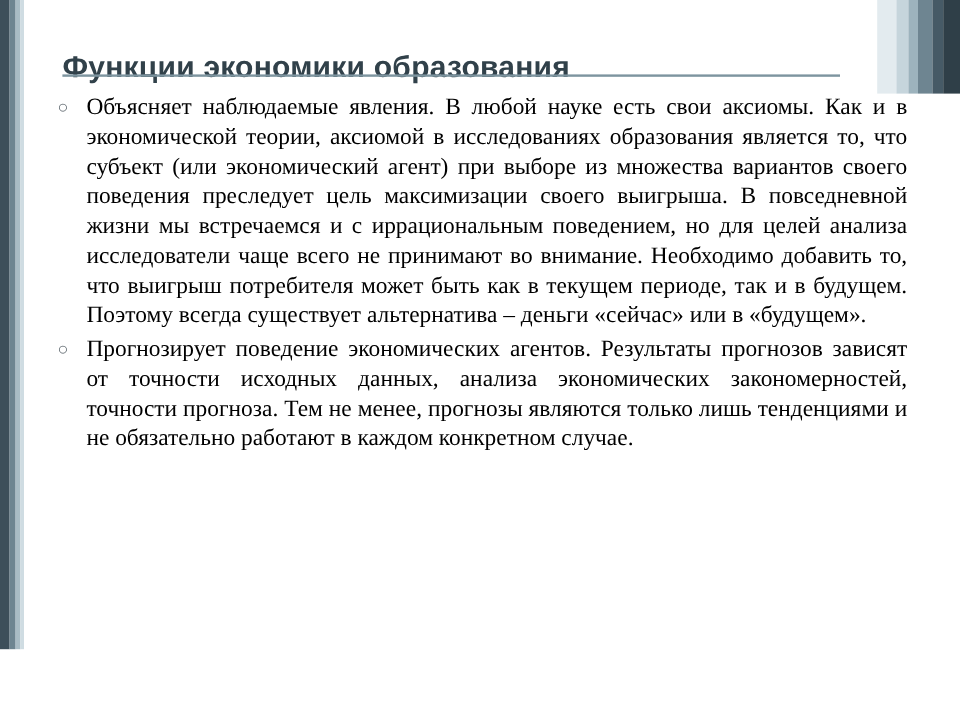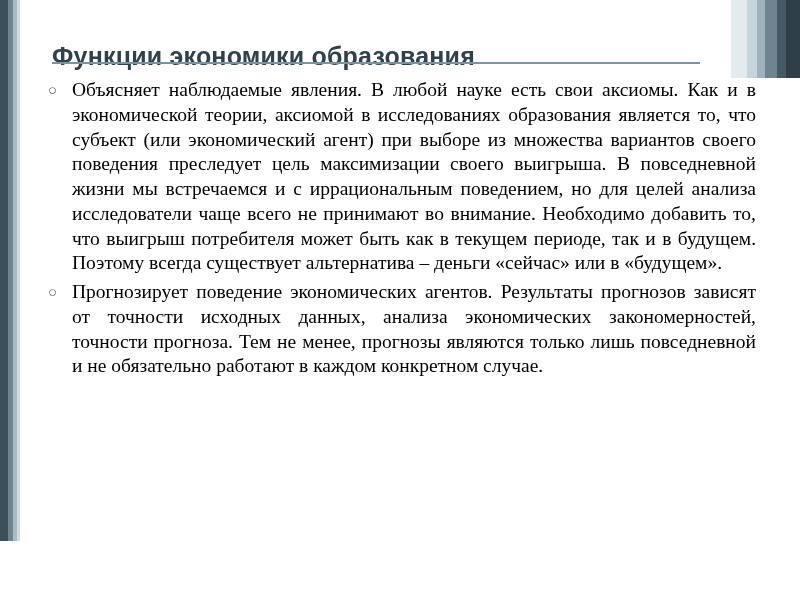--- a/index.html
+++ b/index.html
@@ -134,18 +134,18 @@
   <div class="title-rule"></div>
 
   <div class="body">
     <ul class="bullets">
       <li>
         <span class="marker">○</span>
         <span>Объясняет наблюдаемые явления. В любой науке есть свои аксиомы. Как и в экономической теории, аксиомой в исследованиях образования является то, что субъект (или экономический агент) при выборе из множества вариантов своего поведения преследует цель максимизации своего выигрыша. В повседневной жизни мы встречаемся и с иррациональным поведением, но для целей анализа исследователи чаще всего не принимают во внимание. Необходимо добавить то, что выигрыш потребителя может быть как в текущем периоде, так и в будущем. Поэтому всегда существует альтернатива – деньги «сейчас» или в «будущем».</span>
       </li>
       <li>
         <span class="marker">○</span>
-        <span>Прогнозирует поведение экономических агентов. Результаты прогнозов зависят от точности исходных данных, анализа экономических закономерностей, точности прогноза. Тем не менее, прогнозы являются только лишь повседневной и не обязательно работают в каждом конкретном случае.</span>
+        <span>Прогнозирует поведение экономических агентов. Результаты прогнозов зависят от точности исходных данных, анализа экономических закономерностей, точности прогноза. Тем не менее, прогнозы являются только лишь тенденциями и не обязательно работают в каждом конкретном случае.</span>
       </li>
     </ul>
   </div>
 
 </div>
 
 </body></html>

